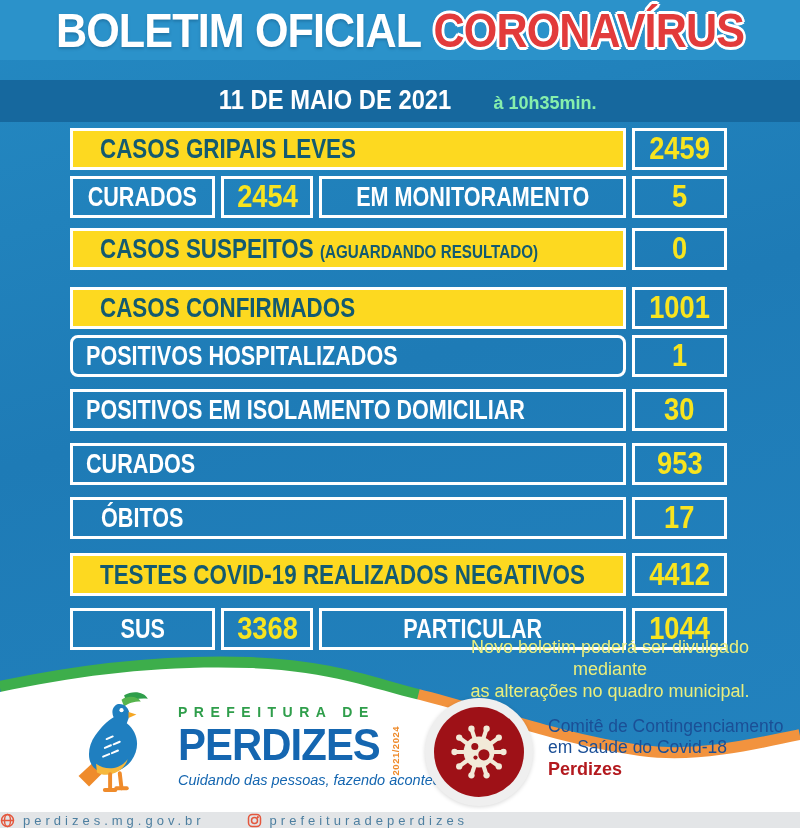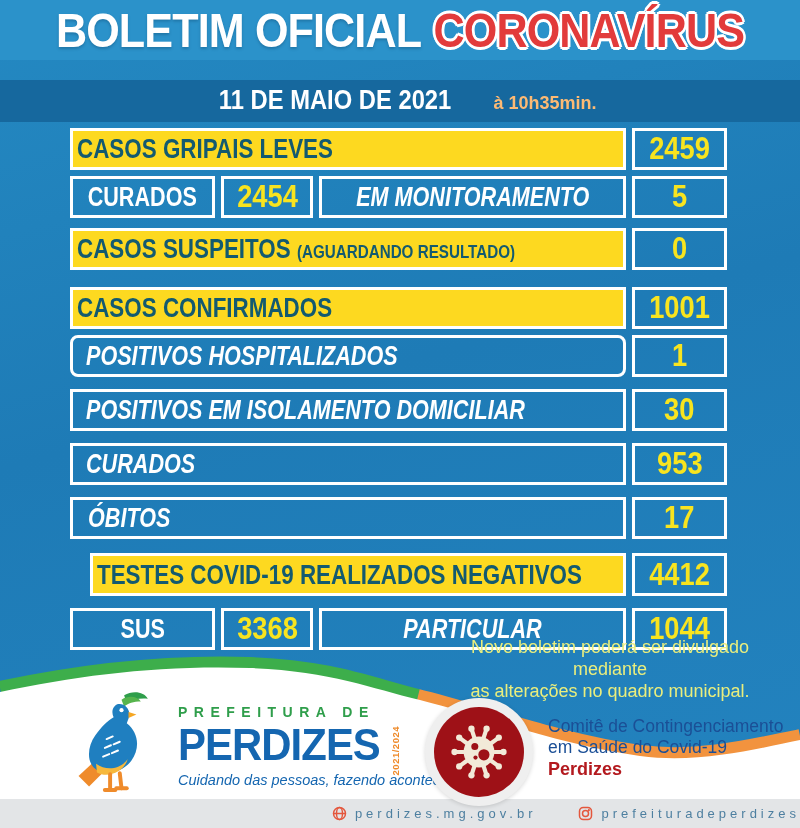--- a/index.html
+++ b/index.html
@@ -18,42 +18,42 @@
     text-shadow:0 2px 3px rgba(0,40,70,.25); }
   .title-red { font-size:49px; font-weight:bold; color:#e23b3b; letter-spacing:-1px;
     text-shadow:3px 0 0 #fff,-3px 0 0 #fff,0 3px 0 #fff,0 -3px 0 #fff,
                 2px 2px 0 #fff,-2px -2px 0 #fff,2px -2px 0 #fff,-2px 2px 0 #fff; }
   .date-band {
     position:absolute; left:0; top:80px; width:800px; height:42px;
     background:#16689e; display:flex; align-items:baseline; justify-content:center; gap:26px;
     padding-top:5px;
   }
   .date-main { font-size:27px; font-weight:bold; color:#fff; display:inline-block; transform:scaleX(.88); }
-  .date-time { font-size:18px; font-weight:bold; color:#fdba74;text-align:center; }
+  .date-time { font-size:18px; font-weight:bold; color:#86efac;text-align:center; }
   
   .content { position:absolute; left:70px; top:128px; width:657px; }
   .row { display:flex; gap:6px; height:42px; }
   .row + .row { margin-top:12px; }
   .gap-sm { margin-top:6px !important; }
   .gap-md { margin-top:10px !important;border-radius:15px; }
   .gap-lg { margin-top:17px !important; }
-  .gap-xl { margin-top:14px !important;margin-left:20px; }
+  .gap-xl { margin-top:14px !important; }
   .ybar {
     flex:1; background:#fdd920; border:3px solid #fff;
-    display:flex; align-items:center; padding:0 4px; overflow:hidden;
+    display:flex; align-items:center; padding:0 27px; overflow:hidden;
   }
   .ybar .lbl { color:#135a70; font-size:28px; font-weight:bold; white-space:nowrap;
     display:inline-block; transform:scaleX(.8); transform-origin:0 50%; }
   .ybar .lbl small { font-size:19px; font-weight:bold; }
   .bluebox { border:3px solid #fff; display:flex; align-items:center; justify-content:center; overflow:hidden; }
   .bluebox .wlbl { color:#fff; font-size:27px; font-weight:bold; white-space:nowrap;
     display:inline-block; transform:scaleX(.8); }
   .valbox { width:95px; border:3px solid #fff; display:flex; align-items:center; justify-content:center; }
   .num { color:#f8e41f; font-size:31px; font-weight:bold; display:inline-block; transform:scaleX(.88); white-space:nowrap; }
-  .w145 { width:145px; } .w92 { width:92px; } .grow { flex:1;font-style:italic; }
+  .w145 { width:145px; } .w92 { width:92px; } .grow { flex:1; }
   
   .note { position:absolute; left:455px; top:636px; width:310px; text-align:center;
     color:#eaee7d; font-size:18px; line-height:22px; }
   
   .wave-svg { position:absolute; left:0; top:655px; width:800px; height:173px; }
   
   .logo-left { position:absolute; left:60px; top:690px; width:340px; height:112px; }
   .bird { position:absolute; left:2px; top:0; width:112px; height:114px; }
   .logo-text { position:absolute; left:118px; top:14px; width:225px; }
   .logo-top { color:#2f9e4b; font-size:14px; font-weight:bold; letter-spacing:6.5px; white-space:nowrap; }
@@ -64,22 +64,22 @@
   .logo-tagline { color:#1566b0; font-size:14.5px; font-style:italic; margin-top:5px; white-space:nowrap; }
   .badge { position:absolute; left:425px; top:698px; width:108px; height:108px; border-radius:50%;
     background:#efefef; display:flex; align-items:center; justify-content:center;
     box-shadow:0 1px 4px rgba(0,0,0,.15); z-index:3; }
   .badge-inner { width:90px; height:90px; border-radius:50%; background:#9e1117;
     display:flex; align-items:center; justify-content:center; }
   .committee { position:absolute; left:548px; top:716px; }
   .committee .c-line { color:#1b4f96; font-size:17.5px; font-weight:normal; line-height:21px; white-space:nowrap; }
   .committee .c-city { color:#b3191e; font-size:18px; font-weight:bold; line-height:22px; }
   
-  .bottom-bar { position:absolute; left:0; bottom:0; width:800px; height:29px; background:#e3e5e7;
-    display:flex; align-items:center; justify-content:flex-end; gap:42px; z-index:2; }
+  .bottom-bar { position:absolute; left:0; bottom:0; width:800px; height:16px; background:#e3e5e7;
+    display:flex; align-items:center; justify-content:flex-start; gap:42px; z-index:2; }
   .bar-link { display:flex; align-items:center; gap:8px; color:#4d7fa0; font-size:13px;
     letter-spacing:4px; text-decoration:none; }
   .bar-icon { width:15px; height:15px; flex:0 0 auto; }
 </style>
 </head>
 <body>
 
 <div class="page">
 
   <div class="title-band">
@@ -158,21 +158,21 @@
     <div class="row">
       <div class="bluebox grow" style="justify-content:flex-start; padding:0 13px;">
         <span class="wlbl" style="transform-origin:0 50%;">CURADOS</span>
       </div>
       <div class="valbox">
         <span class="num">953</span>
       </div>
     </div>
 
     <div class="row">
-      <div class="bluebox grow" style="justify-content:flex-start; padding:0 15px;">
+      <div class="bluebox grow" style="justify-content:flex-start; padding:0 28px;">
         <span class="wlbl" style="transform-origin:0 50%;">ÓBITOS</span>
       </div>
       <div class="valbox">
         <span class="num">17</span>
       </div>
     </div>
 
     <div class="row gap-xl" style="height:43px;">
       <div class="ybar">
         <span class="lbl">TESTES COVID-19 REALIZADOS NEGATIVOS</span>
@@ -272,21 +272,21 @@
         <g fill="#9e1117">
           <circle cx="44" cy="42" r="5"></circle>
             <circle cx="57" cy="54" r="8"></circle>
             <circle cx="45" cy="58" r="3"></circle>
         </g>
       </svg>
     </div>
   </div>
   <div class="committee">
     <div class="c-line">Comitê de Contingenciamento</div>
-    <div class="c-line">em Saúde do Covid-19</div>
+    <div class="c-line">em Saúde do Covid-18</div>
     <div class="c-city">Perdizes</div>
   </div>
 
   <div class="bottom-bar">
     <a class="bar-link">
       <svg class="bar-icon" viewBox="0 0 20 20">
         <circle cx="10" cy="10" r="8" fill="none" stroke="#e4573d" stroke-width="2"></circle>
         <path d="M2,10 L18,10" stroke="#e4573d" stroke-width="2"></path>
         <ellipse cx="10" cy="10" rx="4" ry="8" fill="none" stroke="#e4573d" stroke-width="2"></ellipse>
       </svg>

